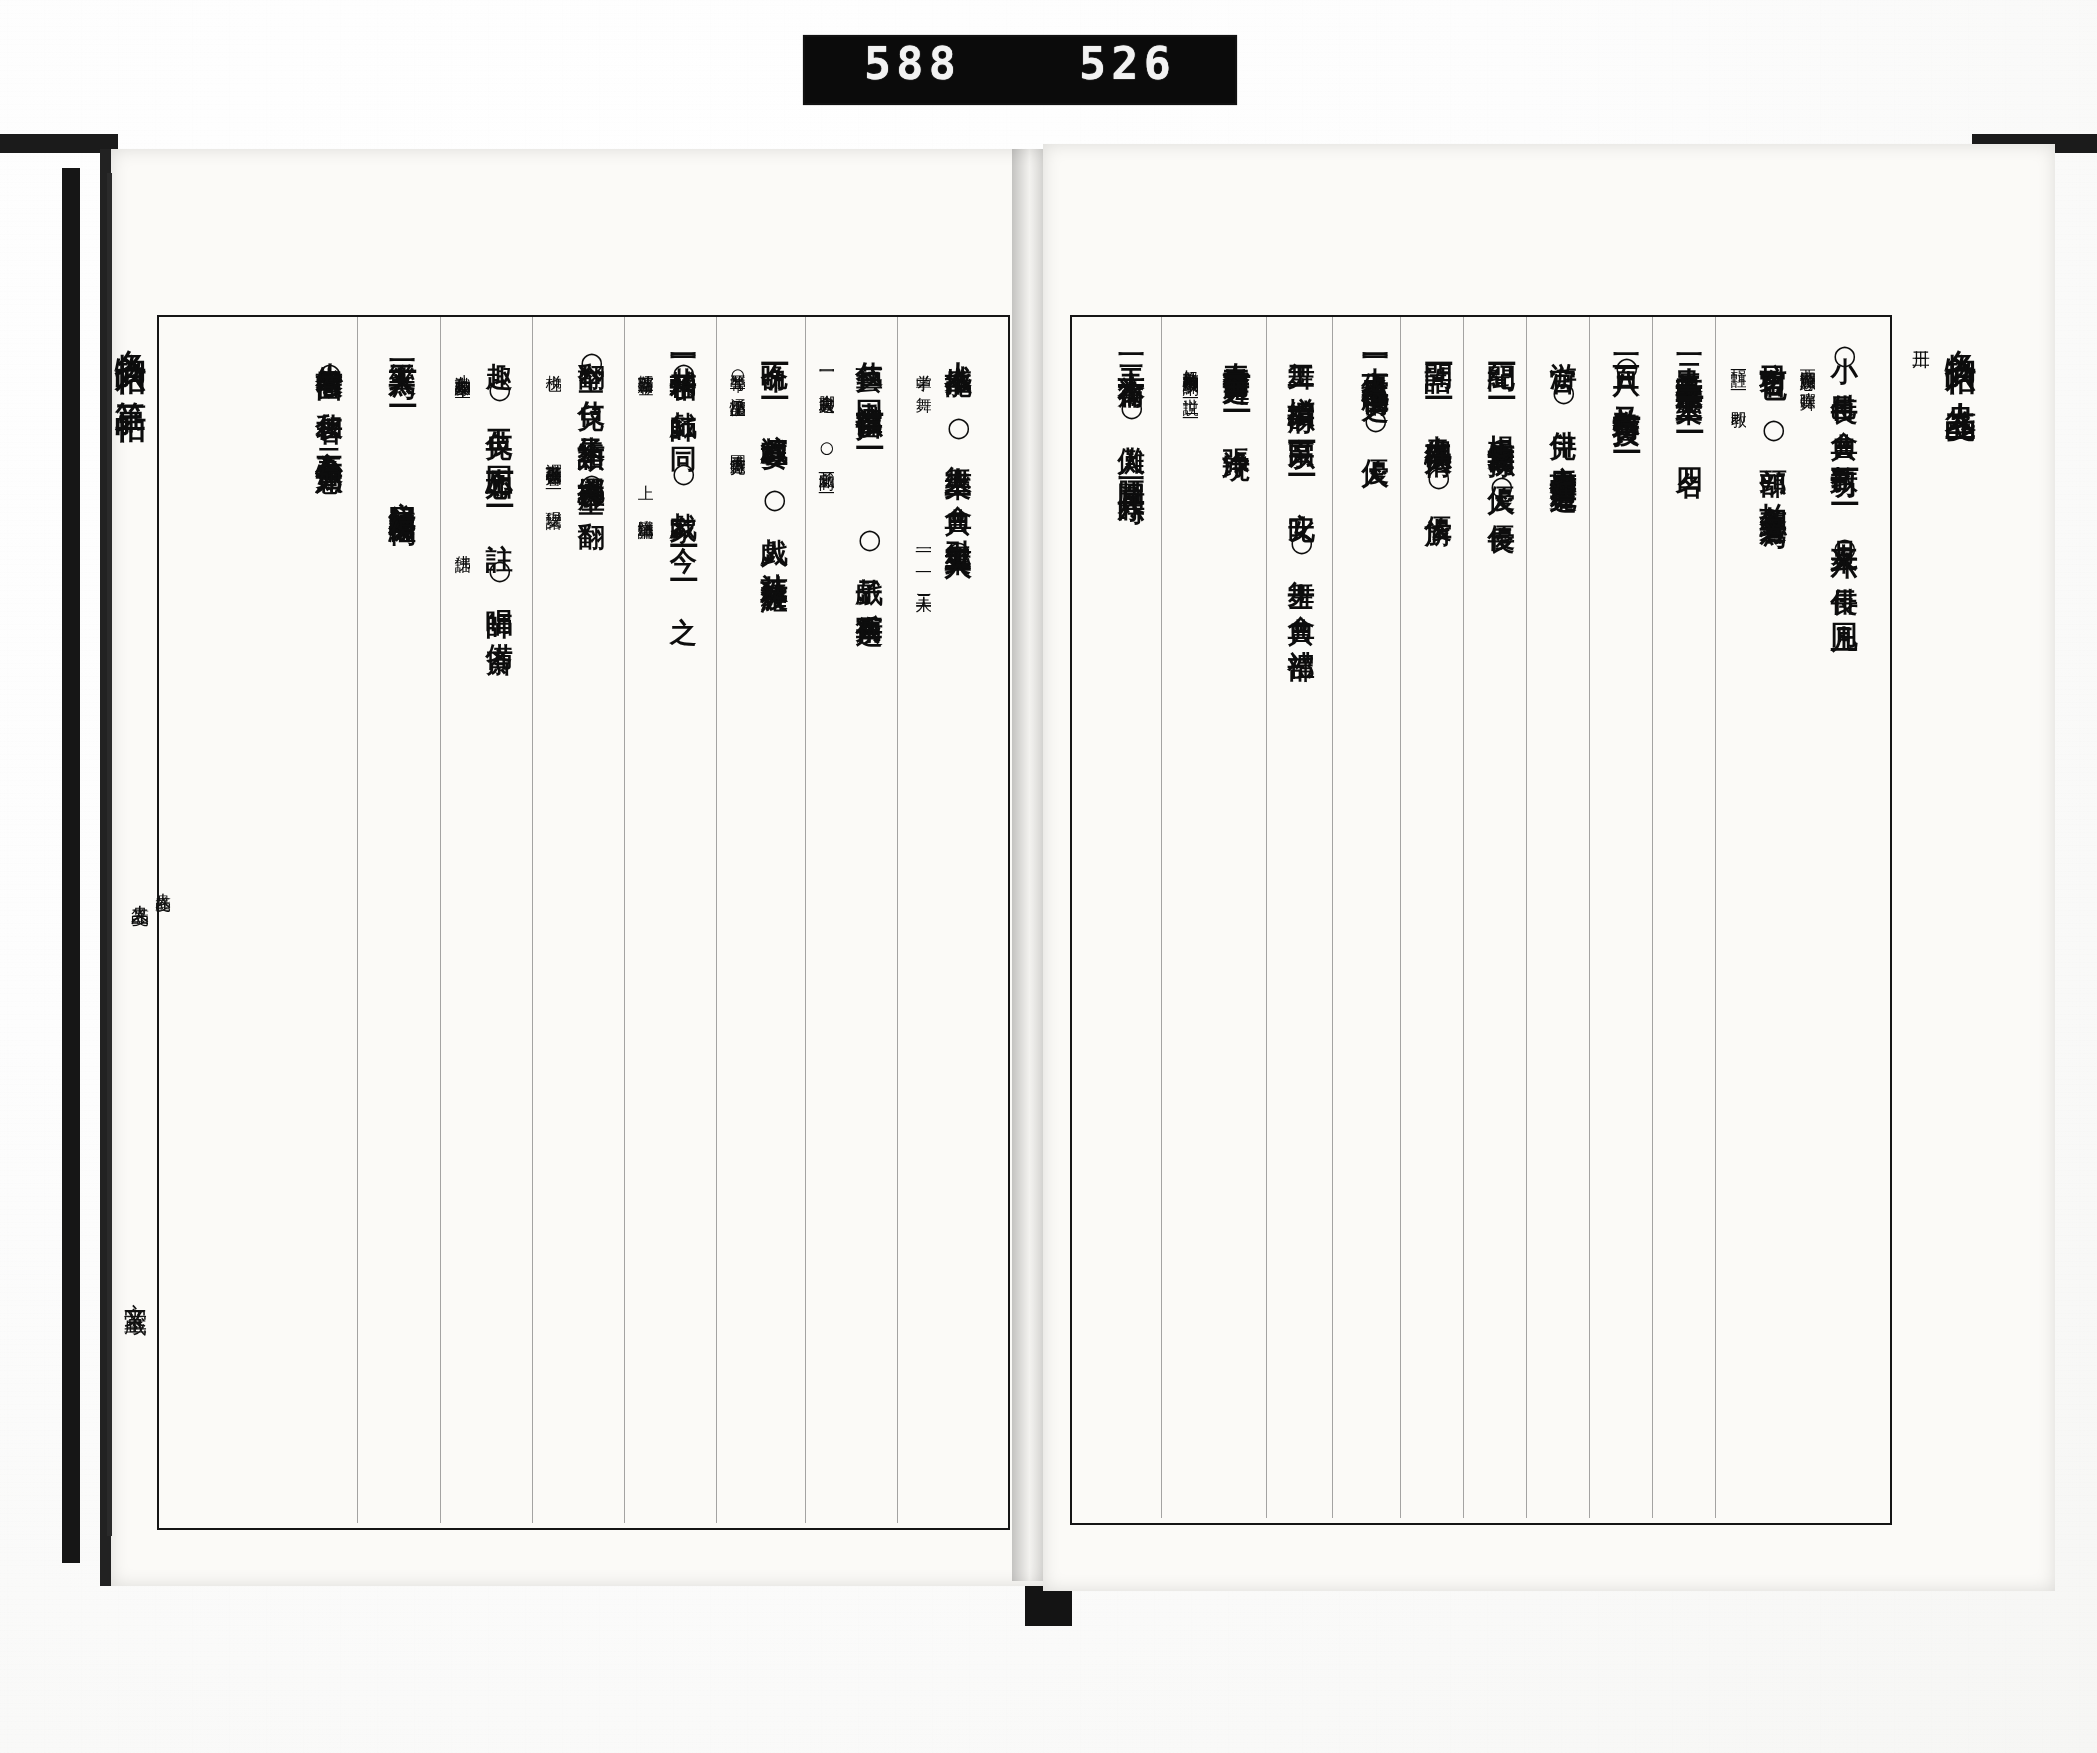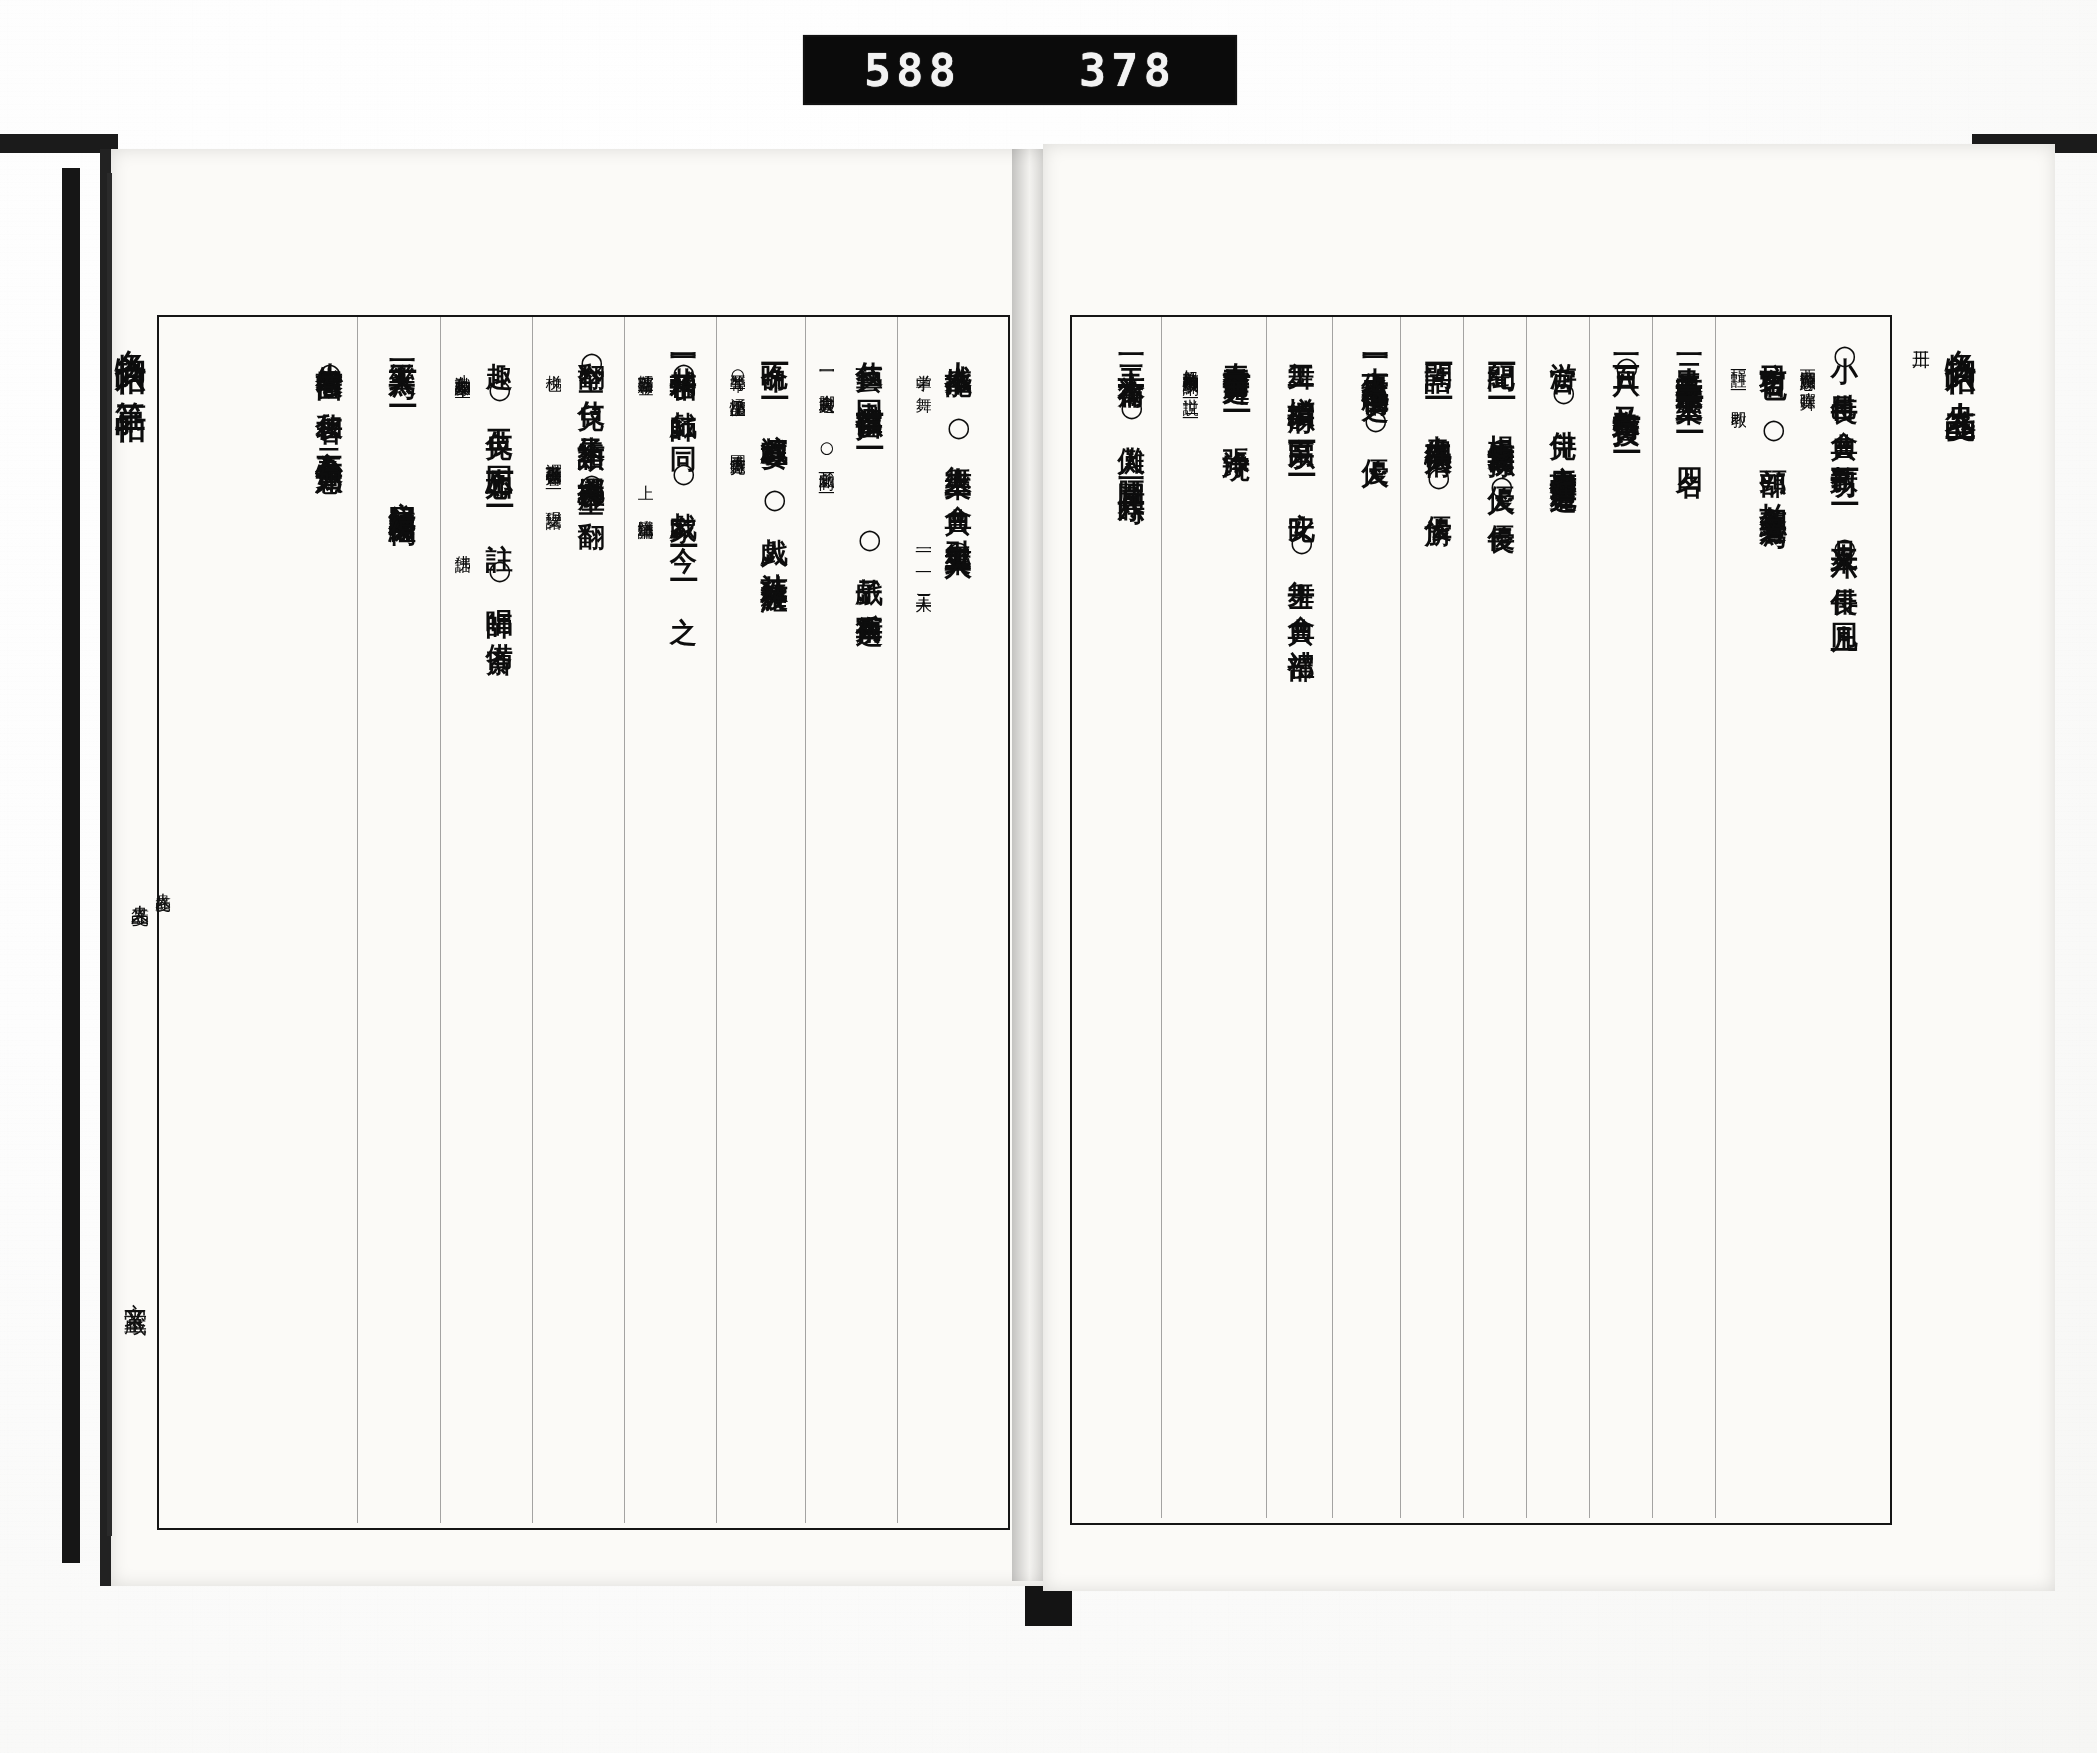--- a/index.html
+++ b/index.html
@@ -36,21 +36,21 @@
 
   
   #counter-strip {
     position: absolute;
     left: 805px;
     top: 37px;
     width: 430px;
     height: 66px;
     background: #0b0b0b;
     display: flex;
-    align-items: center;
+    align-items: flex-start;
     justify-content: space-around;
     box-shadow: 0 0 0 2.1px #111;
   }
   .counter-num {
     font-family: "DejaVu Sans Mono", monospace;
     font-size: 45px;
     letter-spacing: 5.2px;
     color: #f2f2f2;
     font-weight: 700;
     text-shadow: 0 0 1px #fff;
@@ -177,21 +177,21 @@
 </style>
 </head>
 <body>
 
 <div id="scan">
 
   <div id="noise"></div>
 
   <div id="counter-strip">
     <span class="counter-num">588</span>
-    <span class="counter-num">378</span>
+    <span class="counter-num">526</span>
   </div>
 
   <div class="film-edge" id="edge-top-left"></div>
   <div class="film-edge" id="edge-top-right"></div>
   <div class="film-edge" id="edge-bottom-notch"></div>
 
   <div class="book-page" id="page-left"></div>
   <div id="spine-bar"></div>
   <div id="spine-bar2"></div>
   <div class="text-frame" id="frame-left"></div>

